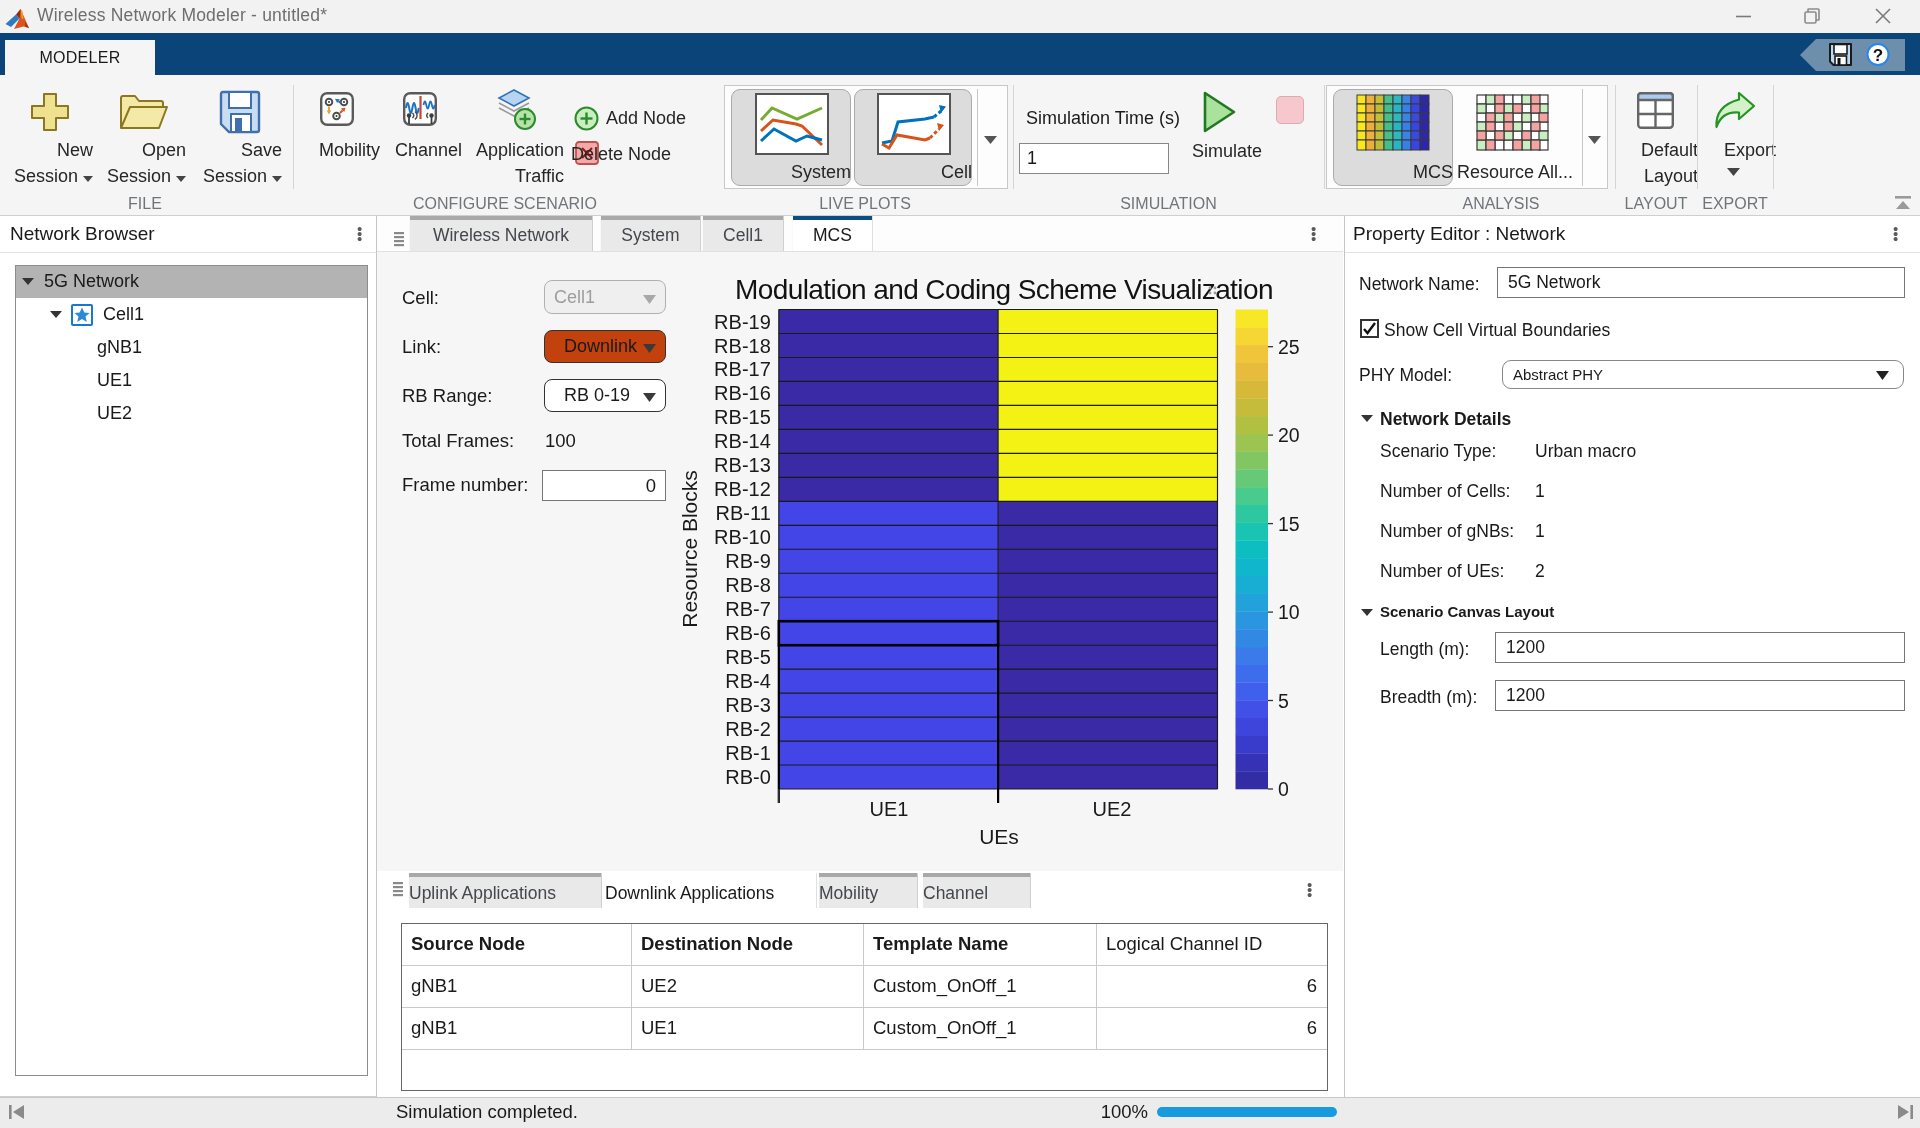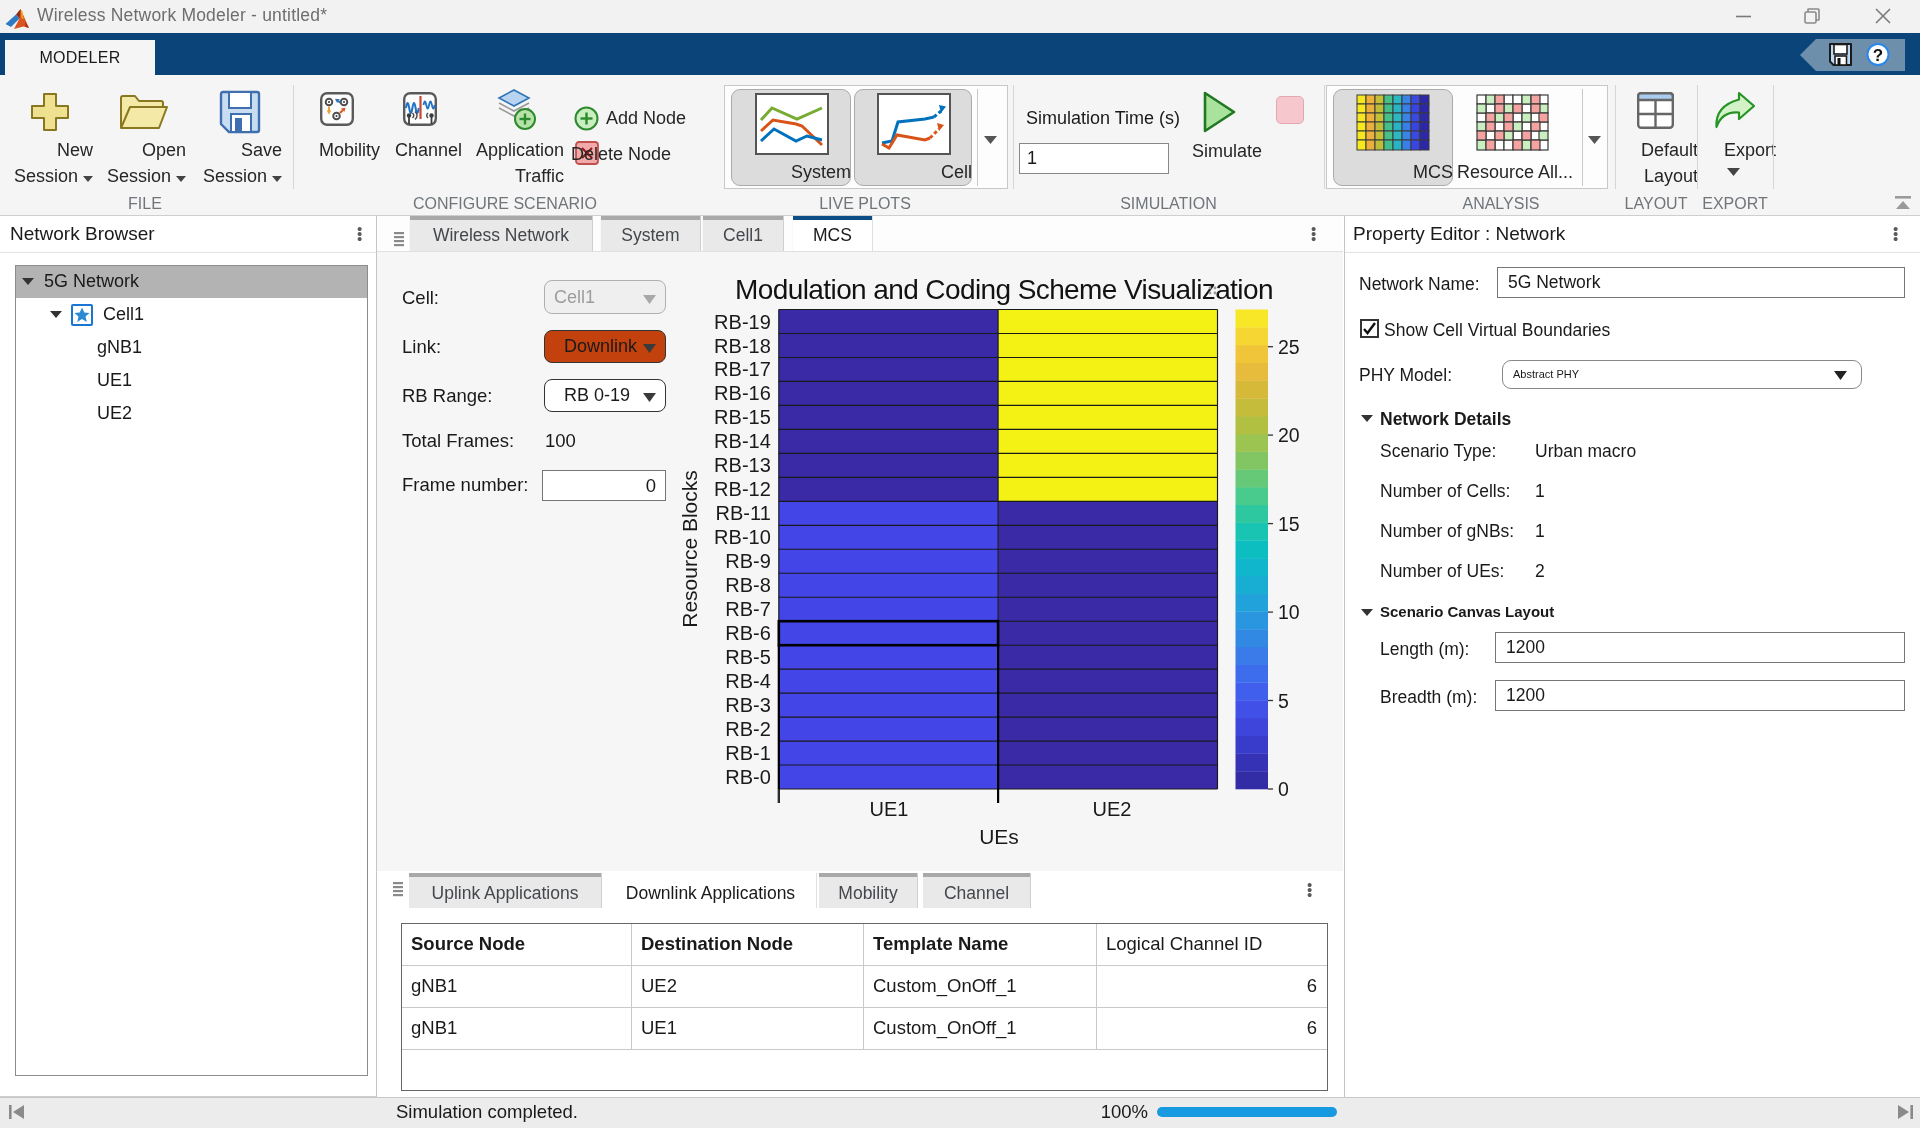--- a/index.html
+++ b/index.html
@@ -9,21 +9,21 @@
 .abs{position:absolute}
 .seclbl{position:absolute;top:195px;font-size:16px;color:#70757a;text-align:center;white-space:nowrap}
 .vsep{position:absolute;top:85px;height:104px;width:1px;background:#d5d5d5}
 .ribtxt{position:absolute;font-size:18px;color:#262626;text-align:right;white-space:nowrap}
 .lbl{position:absolute;font-size:17.5px;color:#1a1a1a;white-space:nowrap}
 .inp{position:absolute;background:#fff;border:1px solid #82868a;font-size:17.5px;color:#1a1a1a}
 .hdr{position:absolute;font-size:18.5px;color:#1a1a1a;white-space:nowrap}
 .dots3{position:absolute;color:#5a5a5a;font-size:15px;letter-spacing:0;line-height:5px;width:4px;text-align:center}
 .tab{position:absolute;top:216px;height:35px;background:#e9e9e9;border-left:1px solid #f8f8f8;border-right:1px solid #cfcfcf;text-align:center;font-size:17.5px;color:#44474c;line-height:39px;overflow:hidden}
 .tab .strip{position:absolute;left:0;top:0;width:100%;height:4px;background:#a9a9a9}
-.btab{position:absolute;top:873px;height:35px;background:#e9e9e9;border-right:1px solid #cfcfcf;text-align:center;font-size:17.5px;color:#44474c;line-height:40px;overflow:hidden}
+.btab{position:absolute;top:873px;height:35px;background:#e9e9e9;border-right:1px solid #cfcfcf;font-size:17.5px;color:#44474c;line-height:40px;overflow:hidden}
 .btab .strip{position:absolute;left:0;top:0;width:100%;height:4px;background:#a9a9a9}
 .treerow{position:absolute;font-size:18px;color:#1a1a1a;white-space:nowrap}
 </style>
 </head>
 <body>
 <div id="app">
 
 <div class="abs" style="left:0;top:0;width:1920px;height:33px;background:#f2f2f2"></div>
 <svg class="abs" style="left:4px;top:5px" width="26" height="24" viewBox="0 0 26 24">
   <polygon points="1.5,19 12,9.5 15.5,13.5 7,22" fill="#2f7bc2"></polygon>
@@ -563,21 +563,21 @@
 <div class="abs" style="left:1345px;top:252px;width:575px;height:1px;background:#e2e2e2"></div>
 <div class="lbl" style="left:1359px;top:274px">Network Name:</div>
 <div class="inp" style="left:1497px;top:267px;width:408px;height:31px;line-height:29px;padding-left:10px;border-color:#767676">5G Network</div>
 <div class="abs" style="left:1360px;top:319px;width:19px;height:19px;background:#fff;border:2px solid #333">
 <svg width="15" height="15" viewBox="0 0 15 15">
         <polyline points="2,8 5.5,12 13,2" fill="none" stroke="#111" stroke-width="2.4"></polyline>
       </svg>
 </div>
 <div class="lbl" style="left:1384px;top:320px">Show Cell Virtual Boundaries</div>
 <div class="lbl" style="left:1359px;top:365px">PHY Model:</div>
-<div class="abs" style="left:1502px;top:360px;width:360px;height:29px;background:#fff;border:1px solid #888;border-radius:9px;font-size:11px;color:#1a1a1a;line-height:27px;padding-left:10px">Abstract PHY<svg class="abs" style="right:14px;top:10px" width="13" height="9">
+<div class="abs" style="left:1502px;top:360px;width:402px;height:29px;background:#fff;border:1px solid #888;border-radius:9px;font-size:15px;color:#1a1a1a;line-height:27px;padding-left:10px">Abstract PHY<svg class="abs" style="right:14px;top:10px" width="13" height="9">
         <polygon points="0,0 13,0 6.5,9" fill="#222"></polygon>
       </svg></div>
 <svg class="abs" style="left:1361px;top:414px" width="12" height="9">
       <polygon points="0,1 12,1 6,8" fill="#333"></polygon>
     </svg>
 <div class="lbl" style="left:1380px;top:409px;font-weight:bold;font-size:17.5px">Network Details</div>
 <div class="lbl" style="left:1380px;top:441px">Scenario Type:</div>
 <div class="lbl" style="left:1535px;top:441px">Urban macro</div>
 <div class="lbl" style="left:1380px;top:481px">Number of Cells:</div>
 <div class="lbl" style="left:1535px;top:481px">1</div>

